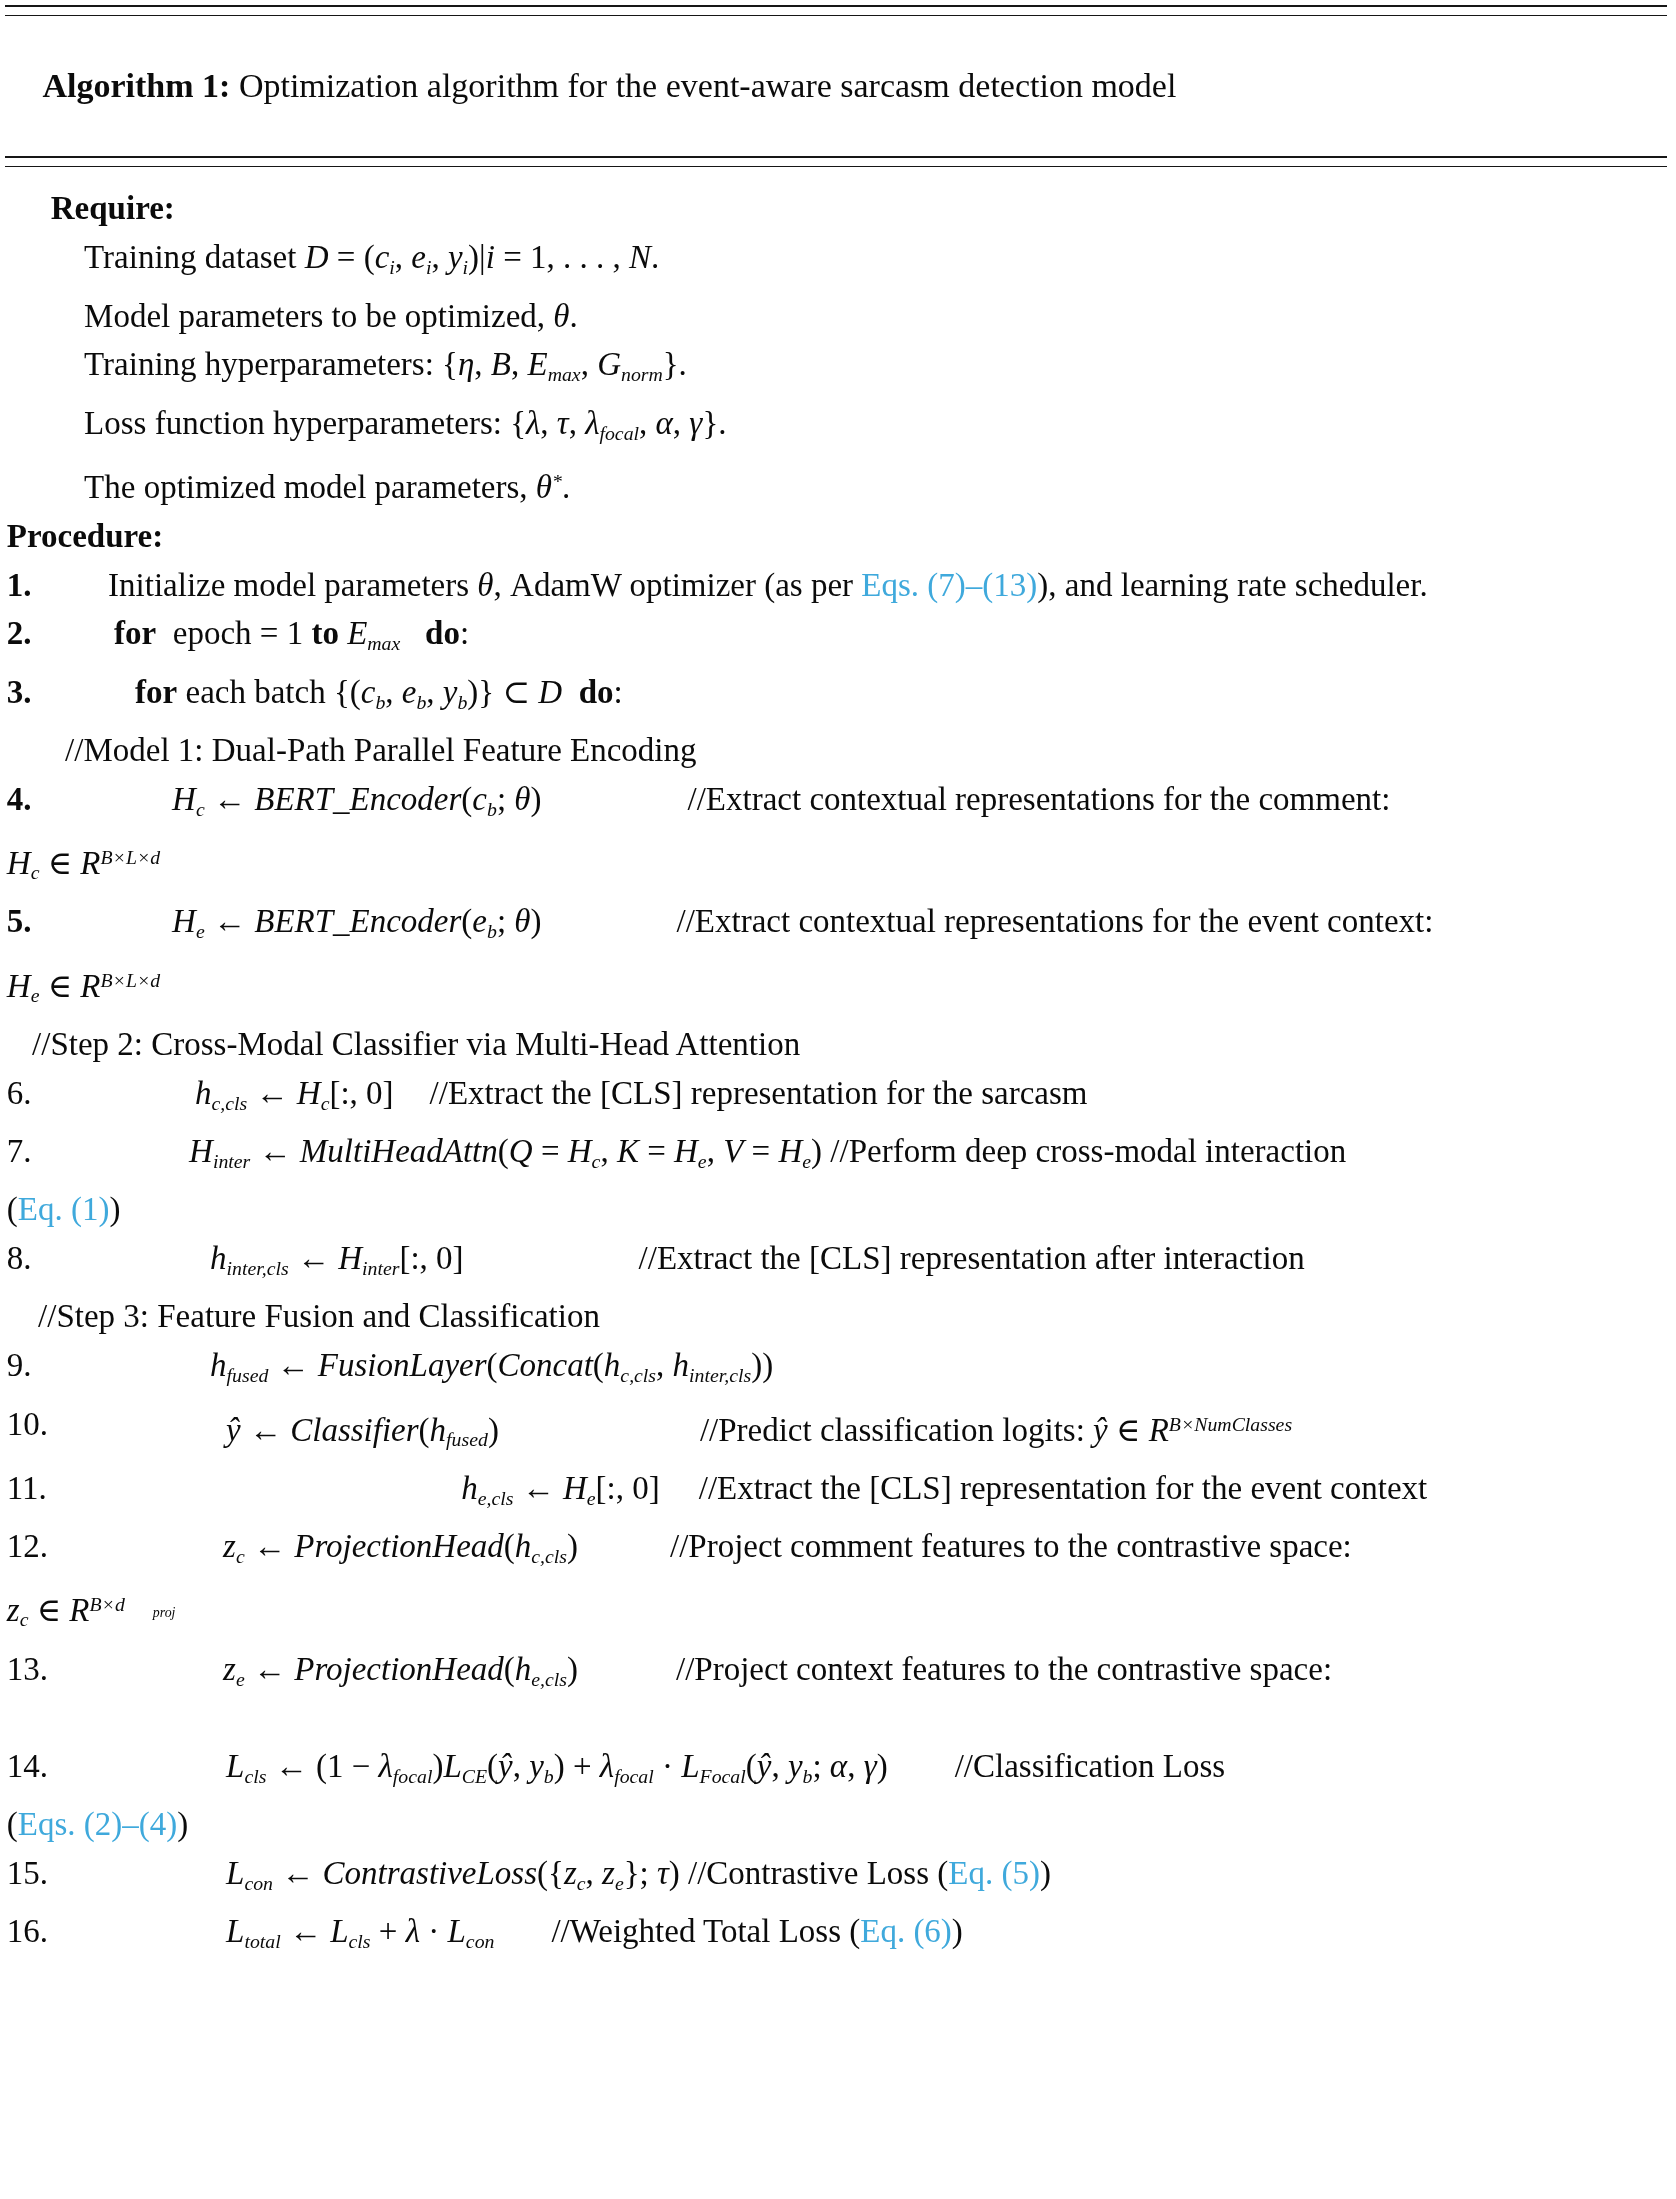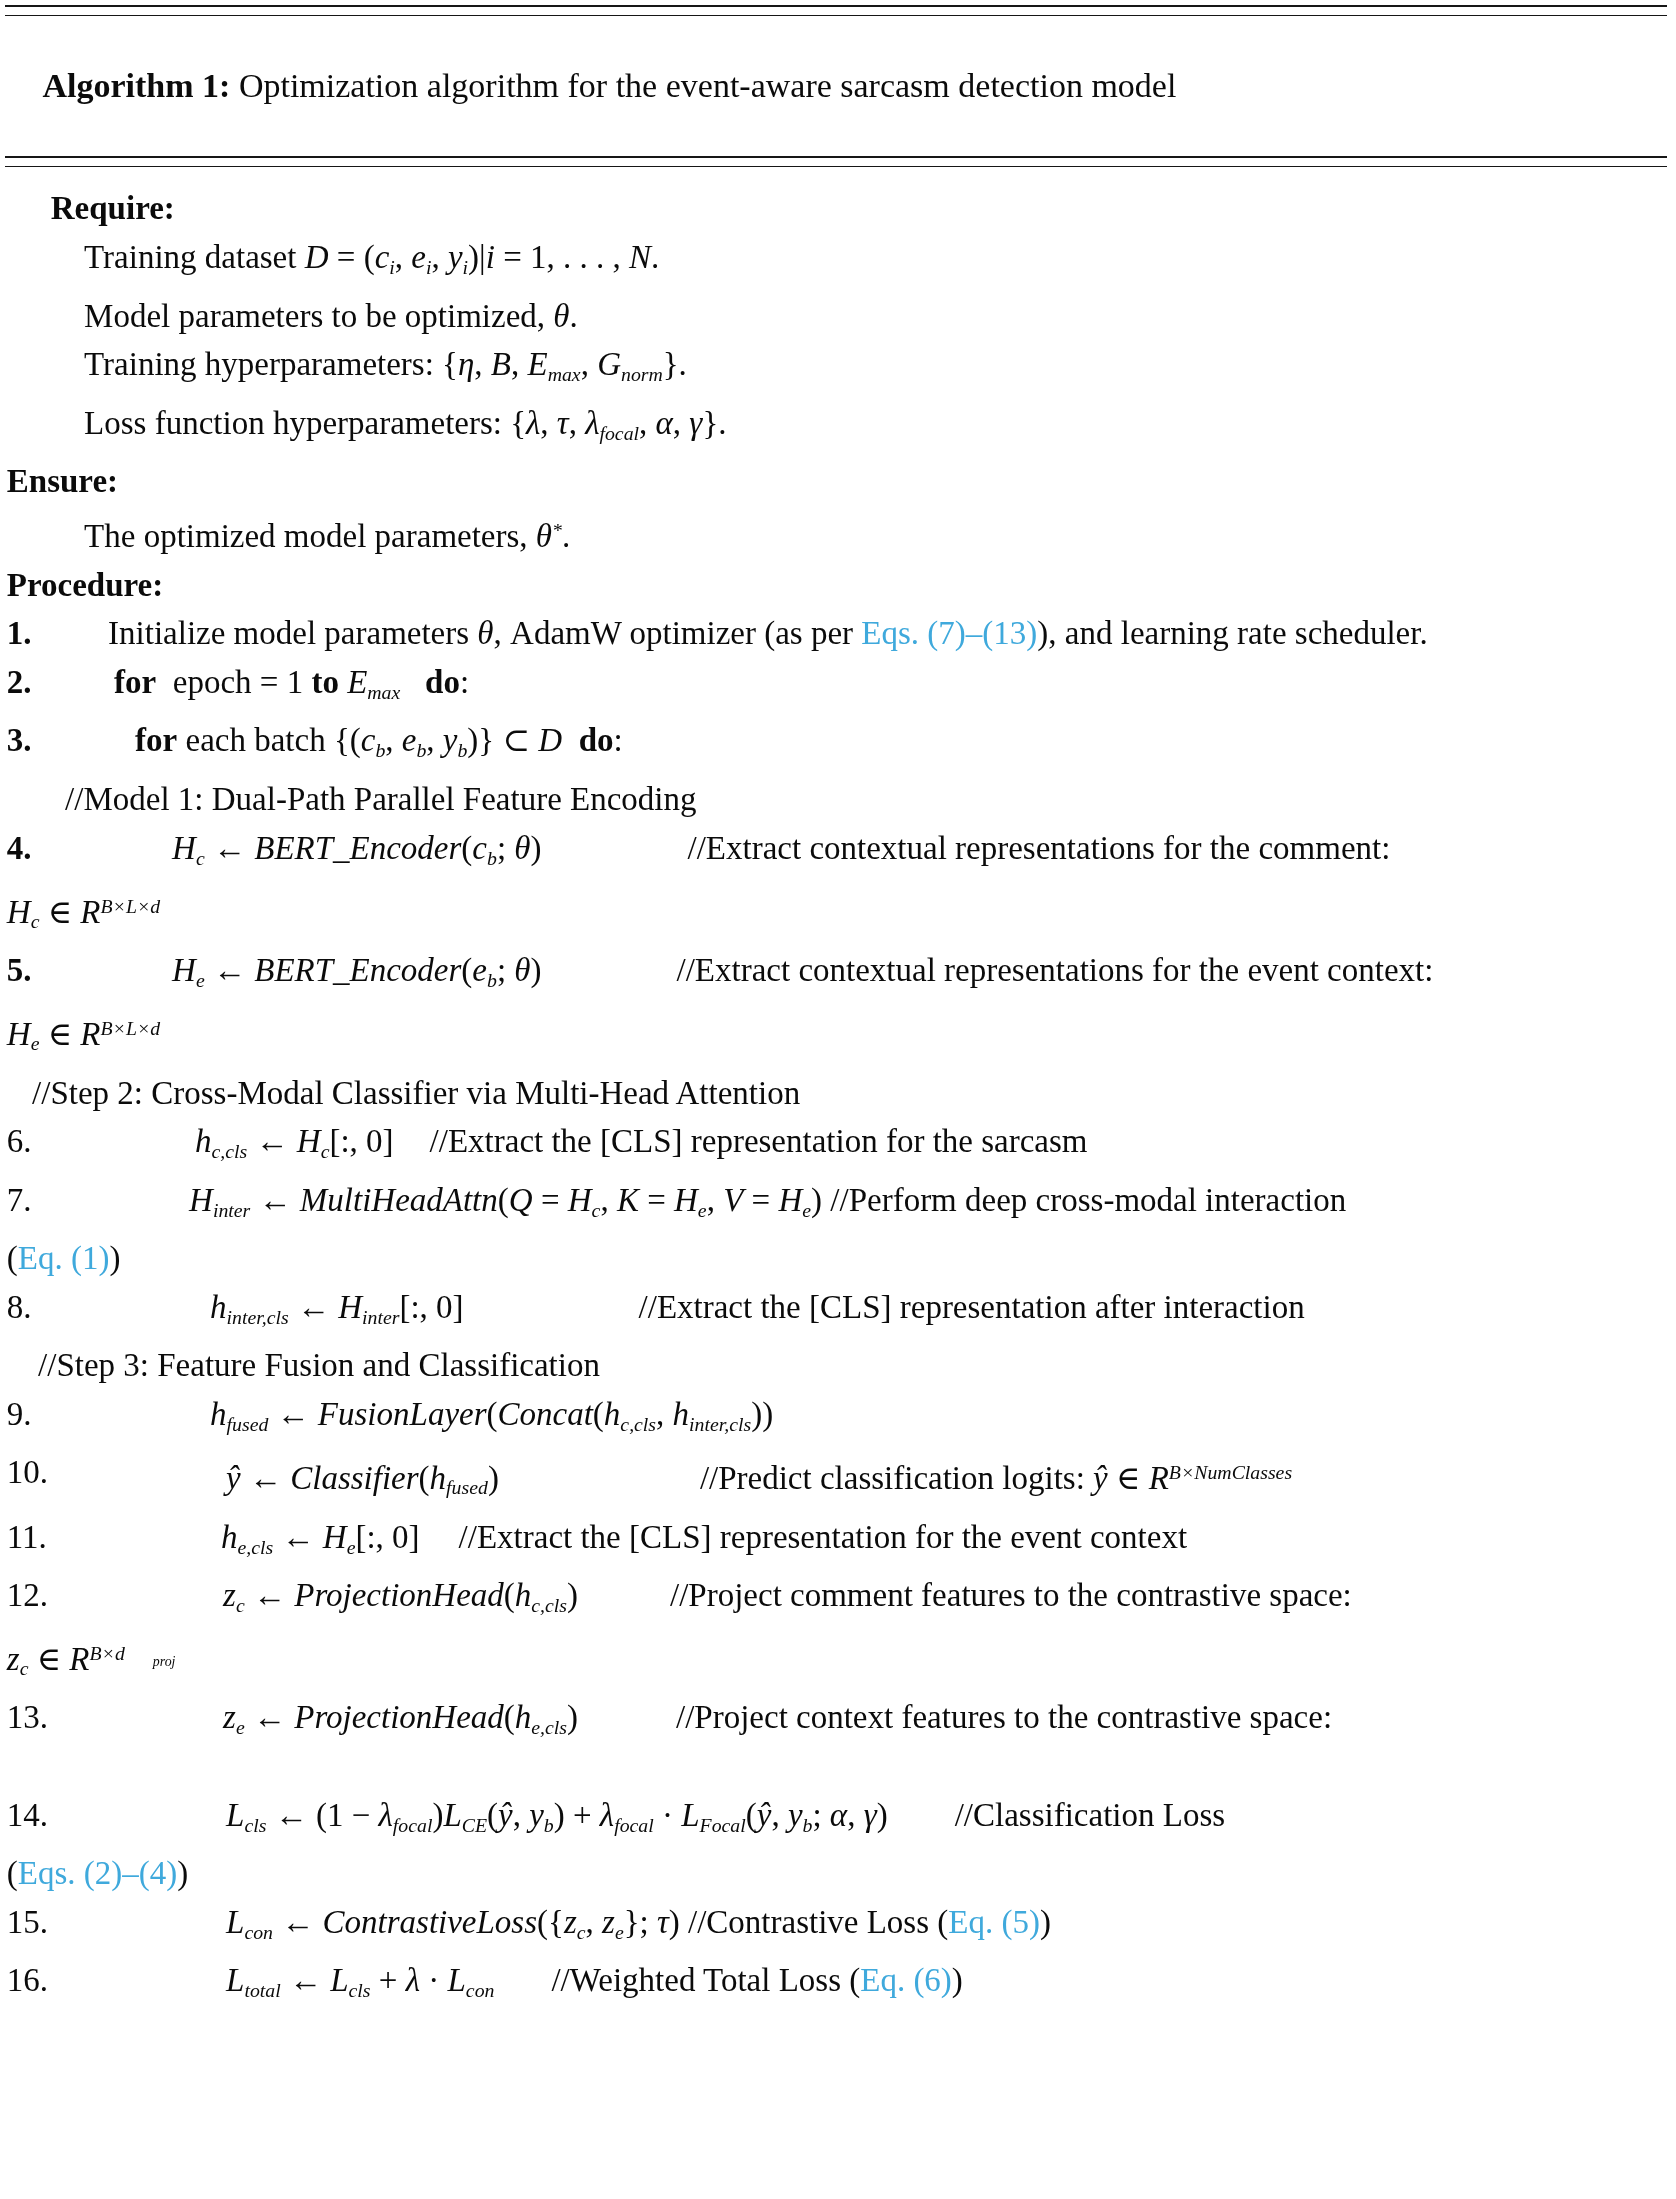--- a/index.html
+++ b/index.html
@@ -34,40 +34,39 @@
   <div class="algo-title">
     <span class="lbl">Algorithm 1:</span><span> Optimization algorithm for the event-aware sarcasm detection model</span>
   </div>
   <div class="double-rule"></div>
   <div class="algo-body" id="algo-body">
       <div class="row heading" style="padding-left: 1.7px; margin-left: 44px;"><span class="">Require:</span></div>
       <div class="row line" style="padding-left: 79px;"><span class="">Training dataset </span><span class="s-i">D</span><span class=""> = (</span><span class="s-i">c</span><span class="s-i s-sub">i</span><span class="">, </span><span class="s-i">e</span><span class="s-i s-sub">i</span><span class="">, </span><span class="s-i">y</span><span class="s-i s-sub">i</span><span class="">)|</span><span class="s-i">i</span><span class=""> = 1, . . . , </span><span class="s-i">N</span><span class="">.</span></div>
       <div class="row line" style="padding-left: 79px;"><span class="">Model parameters to be optimized, </span><span class="s-i">θ</span><span class="">.</span></div>
       <div class="row line" style="padding-left: 79px;"><span class="">Training hyperparameters: {</span><span class="s-i">η</span><span class="">, </span><span class="s-i">B</span><span class="">, </span><span class="s-i">E</span><span class="s-i s-sub">max</span><span class="">, </span><span class="s-i">G</span><span class="s-i s-sub">norm</span><span class="">}.</span></div>
       <div class="row line" style="padding-left: 79px;"><span class="">Loss function hyperparameters: {</span><span class="s-i">λ</span><span class="">, </span><span class="s-i">τ</span><span class="">, </span><span class="s-i">λ</span><span class="s-i s-sub">focal</span><span class="">, </span><span class="s-i">α</span><span class="">, </span><span class="s-i">γ</span><span class="">}.</span></div>
-      <div class="row heading" style="padding-left: 1.7px;"><span class="">Ensure:</span></div>
       <div class="row line" style="padding-left: 79px;"><span class="">The optimized model parameters, </span><span class="s-i">θ</span><span class="s-i s-sup">*</span><span class="">.</span></div>
       <div class="row heading" style="padding-left: 1.7px;"><span class="">Procedure:</span></div>
       <div class="row numbered" style="padding-left: 103px;"><span class="num b">1.</span><span class="">Initialize model parameters </span><span class="s-i">θ</span><span class="">, AdamW optimizer (as per </span><span class="s-link">Eqs. (7)–(13)</span><span class="">), and learning rate scheduler.</span></div>
       <div class="row numbered" style="padding-left: 109px;"><span class="num b">2.</span><span class="s-b">for</span><span class="">  epoch = 1 </span><span class="s-b">to</span><span class=""> </span><span class="s-i">E</span><span class="s-i s-sub">max</span><span class="">   </span><span class="s-b">do</span><span class="">:</span></div>
       <div class="row numbered" style="padding-left: 130px;"><span class="num b">3.</span><span class="s-b">for</span><span class=""> each batch {(</span><span class="s-i">c</span><span class="s-i s-sub">b</span><span class="">, </span><span class="s-i">e</span><span class="s-i s-sub">b</span><span class="">, </span><span class="s-i">y</span><span class="s-i s-sub">b</span><span class="">)} ⊂ </span><span class="s-i">D</span><span class="">  </span><span class="s-b">do</span><span class="">:</span></div>
       <div class="row comment" style="padding-left: 60px;"><span class="">//Model 1: Dual-Path Parallel Feature Encoding</span></div>
       <div class="row numbered" style="padding-left: 167px;"><span class="num b">4.</span><span class="s-i">H</span><span class="s-i s-sub">c</span><span class=""> ← </span><span class="s-i">BERT_Encoder</span><span class="">(</span><span class="s-i">c</span><span class="s-i s-sub">b</span><span class="">; </span><span class="s-i">θ</span><span class="">)</span><span class="gap" style="width: 146px;"></span><span class="">//Extract contextual representations for the comment:</span></div>
       <div class="row cont" style="padding-left: 1.7px;"><span class="s-i">H</span><span class="s-i s-sub">c</span><span class=""> ∈ </span><span class="s-i">R</span><span class="s-i s-sup">B×L×d</span></div>
       <div class="row numbered" style="padding-left: 167px;"><span class="num b">5.</span><span class="s-i">H</span><span class="s-i s-sub">e</span><span class=""> ← </span><span class="s-i">BERT_Encoder</span><span class="">(</span><span class="s-i">e</span><span class="s-i s-sub">b</span><span class="">; </span><span class="s-i">θ</span><span class="">)</span><span class="gap" style="width: 135px;"></span><span class="">//Extract contextual representations for the event context:</span></div>
       <div class="row cont" style="padding-left: 1.7px;"><span class="s-i">H</span><span class="s-i s-sub">e</span><span class=""> ∈ </span><span class="s-i">R</span><span class="s-i s-sup">B×L×d</span></div>
       <div class="row comment" style="padding-left: 27px;"><span class="">//Step 2: Cross-Modal Classifier via Multi-Head Attention</span></div>
       <div class="row numbered" style="padding-left: 190px;"><span class="num">6.</span><span class="s-i">h</span><span class="s-i s-sub">c,cls</span><span class=""> ← </span><span class="s-i">H</span><span class="s-i s-sub">c</span><span class="">[:, 0]</span><span class="gap" style="width: 36px;"></span><span class="">//Extract the [CLS] representation for the sarcasm</span></div>
       <div class="row numbered" style="padding-left: 184px;"><span class="num">7.</span><span class="s-i">H</span><span class="s-i s-sub">inter</span><span class=""> ← </span><span class="s-i">MultiHeadAttn</span><span class="">(</span><span class="s-i">Q</span><span class=""> = </span><span class="s-i">H</span><span class="s-i s-sub">c</span><span class="">, </span><span class="s-i">K</span><span class=""> = </span><span class="s-i">H</span><span class="s-i s-sub">e</span><span class="">, </span><span class="s-i">V</span><span class=""> = </span><span class="s-i">H</span><span class="s-i s-sub">e</span><span class="">) </span><span class="">//Perform deep cross-modal interaction</span></div>
       <div class="row cont" style="padding-left: 1.7px;"><span class="">(</span><span class="s-link">Eq. (1)</span><span class="">)</span></div>
       <div class="row numbered" style="padding-left: 205px;"><span class="num">8.</span><span class="s-i">h</span><span class="s-i s-sub">inter,cls</span><span class=""> ← </span><span class="s-i">H</span><span class="s-i s-sub">inter</span><span class="">[:, 0]</span><span class="gap" style="width: 175px;"></span><span class="">//Extract the [CLS] representation after interaction</span></div>
       <div class="row comment" style="padding-left: 33px;"><span class="">//Step 3: Feature Fusion and Classification</span></div>
       <div class="row numbered" style="padding-left: 205px;"><span class="num">9.</span><span class="s-i">h</span><span class="s-i s-sub">fused</span><span class=""> ← </span><span class="s-i">FusionLayer</span><span class="">(</span><span class="s-i">Concat</span><span class="">(</span><span class="s-i">h</span><span class="s-i s-sub">c,cls</span><span class="">, </span><span class="s-i">h</span><span class="s-i s-sub">inter,cls</span><span class="">))</span></div>
       <div class="row numbered" style="padding-left: 221px;"><span class="num">10.</span><span class="s-i">ŷ</span><span class=""> ← </span><span class="s-i">Classifier</span><span class="">(</span><span class="s-i">h</span><span class="s-i s-sub">fused</span><span class="">)</span><span class="gap" style="width: 201px;"></span><span class="">//Predict classification logits: </span><span class="s-i">ŷ</span><span class=""> ∈ </span><span class="s-i">R</span><span class="s-i s-sup">B×NumClasses</span></div>
-      <div class="row numbered" style="padding-left: 216px;"><span class="num">11.</span><span class="s-i">h</span><span class="s-i s-sub">e,cls</span><span class=""> ← </span><span class="s-i">H</span><span class="s-i s-sub">e</span><span class="">[:, 0]</span><span class="gap" style="width: 39px;"></span><span class="">//Extract the [CLS] representation for the event context</span></div>
+      <div class="row numbered" style="padding-left: 216px; text-align: center;"><span class="num">11.</span><span class="s-i">h</span><span class="s-i s-sub">e,cls</span><span class=""> ← </span><span class="s-i">H</span><span class="s-i s-sub">e</span><span class="">[:, 0]</span><span class="gap" style="width: 39px;"></span><span class="">//Extract the [CLS] representation for the event context</span></div>
       <div class="row numbered" style="padding-left: 218px;"><span class="num">12.</span><span class="s-i">z</span><span class="s-i s-sub">c</span><span class=""> ← </span><span class="s-i">ProjectionHead</span><span class="">(</span><span class="s-i">h</span><span class="s-i s-sub">c,cls</span><span class="">)</span><span class="gap" style="width: 92px;"></span><span class="">//Project comment features to the contrastive space:</span></div>
       <div class="row cont" style="padding-left: 1.7px;"><span class="s-i">z</span><span class="s-i s-sub">c</span><span class=""> ∈ </span><span class="s-i">R</span><span class="s-i s-sup">B×d</span><span class="s-i s-supsub">proj</span></div>
       <div class="row numbered" style="padding-left: 218px;"><span class="num">13.</span><span class="s-i">z</span><span class="s-i s-sub">e</span><span class=""> ← </span><span class="s-i">ProjectionHead</span><span class="">(</span><span class="s-i">h</span><span class="s-i s-sub">e,cls</span><span class="">)</span><span class="gap" style="width: 98px;"></span><span class="">//Project context features to the contrastive space:</span></div>
       <div class="row spacer" style="height: 39px; margin-bottom: 0px;"></div>
       <div class="row numbered" style="padding-left: 221px;"><span class="num">14.</span><span class="s-i">L</span><span class="s-i s-sub">cls</span><span class=""> ← (1 − </span><span class="s-i">λ</span><span class="s-i s-sub">focal</span><span class="">)</span><span class="s-i">L</span><span class="s-i s-sub">CE</span><span class="">(</span><span class="s-i">ŷ</span><span class="">, </span><span class="s-i">y</span><span class="s-i s-sub">b</span><span class="">) + </span><span class="s-i">λ</span><span class="s-i s-sub">focal</span><span class=""> · </span><span class="s-i">L</span><span class="s-i s-sub">Focal</span><span class="">(</span><span class="s-i">ŷ</span><span class="">, </span><span class="s-i">y</span><span class="s-i s-sub">b</span><span class="">; </span><span class="s-i">α</span><span class="">, </span><span class="s-i">γ</span><span class="">)</span><span class="gap" style="width: 67px;"></span><span class="">//Classification Loss</span></div>
       <div class="row cont" style="padding-left: 1.7px;"><span class="">(</span><span class="s-link">Eqs. (2)–(4)</span><span class="">)</span></div>
       <div class="row numbered" style="padding-left: 221px;"><span class="num">15.</span><span class="s-i">L</span><span class="s-i s-sub">con</span><span class=""> ← </span><span class="s-i">ContrastiveLoss</span><span class="">({</span><span class="s-i">z</span><span class="s-i s-sub">c</span><span class="">, </span><span class="s-i">z</span><span class="s-i s-sub">e</span><span class="">}; </span><span class="s-i">τ</span><span class="">) </span><span class="">//Contrastive Loss (</span><span class="s-link">Eq. (5)</span><span class="">)</span></div>
       <div class="row numbered" style="padding-left: 221px;"><span class="num">16.</span><span class="s-i">L</span><span class="s-i s-sub">total</span><span class=""> ← </span><span class="s-i">L</span><span class="s-i s-sub">cls</span><span class=""> + </span><span class="s-i">λ</span><span class=""> · </span><span class="s-i">L</span><span class="s-i s-sub">con</span><span class="gap" style="width: 57px;"></span><span class="">//Weighted Total Loss (</span><span class="s-link">Eq. (6)</span><span class="">)</span></div>
     </div>
 

